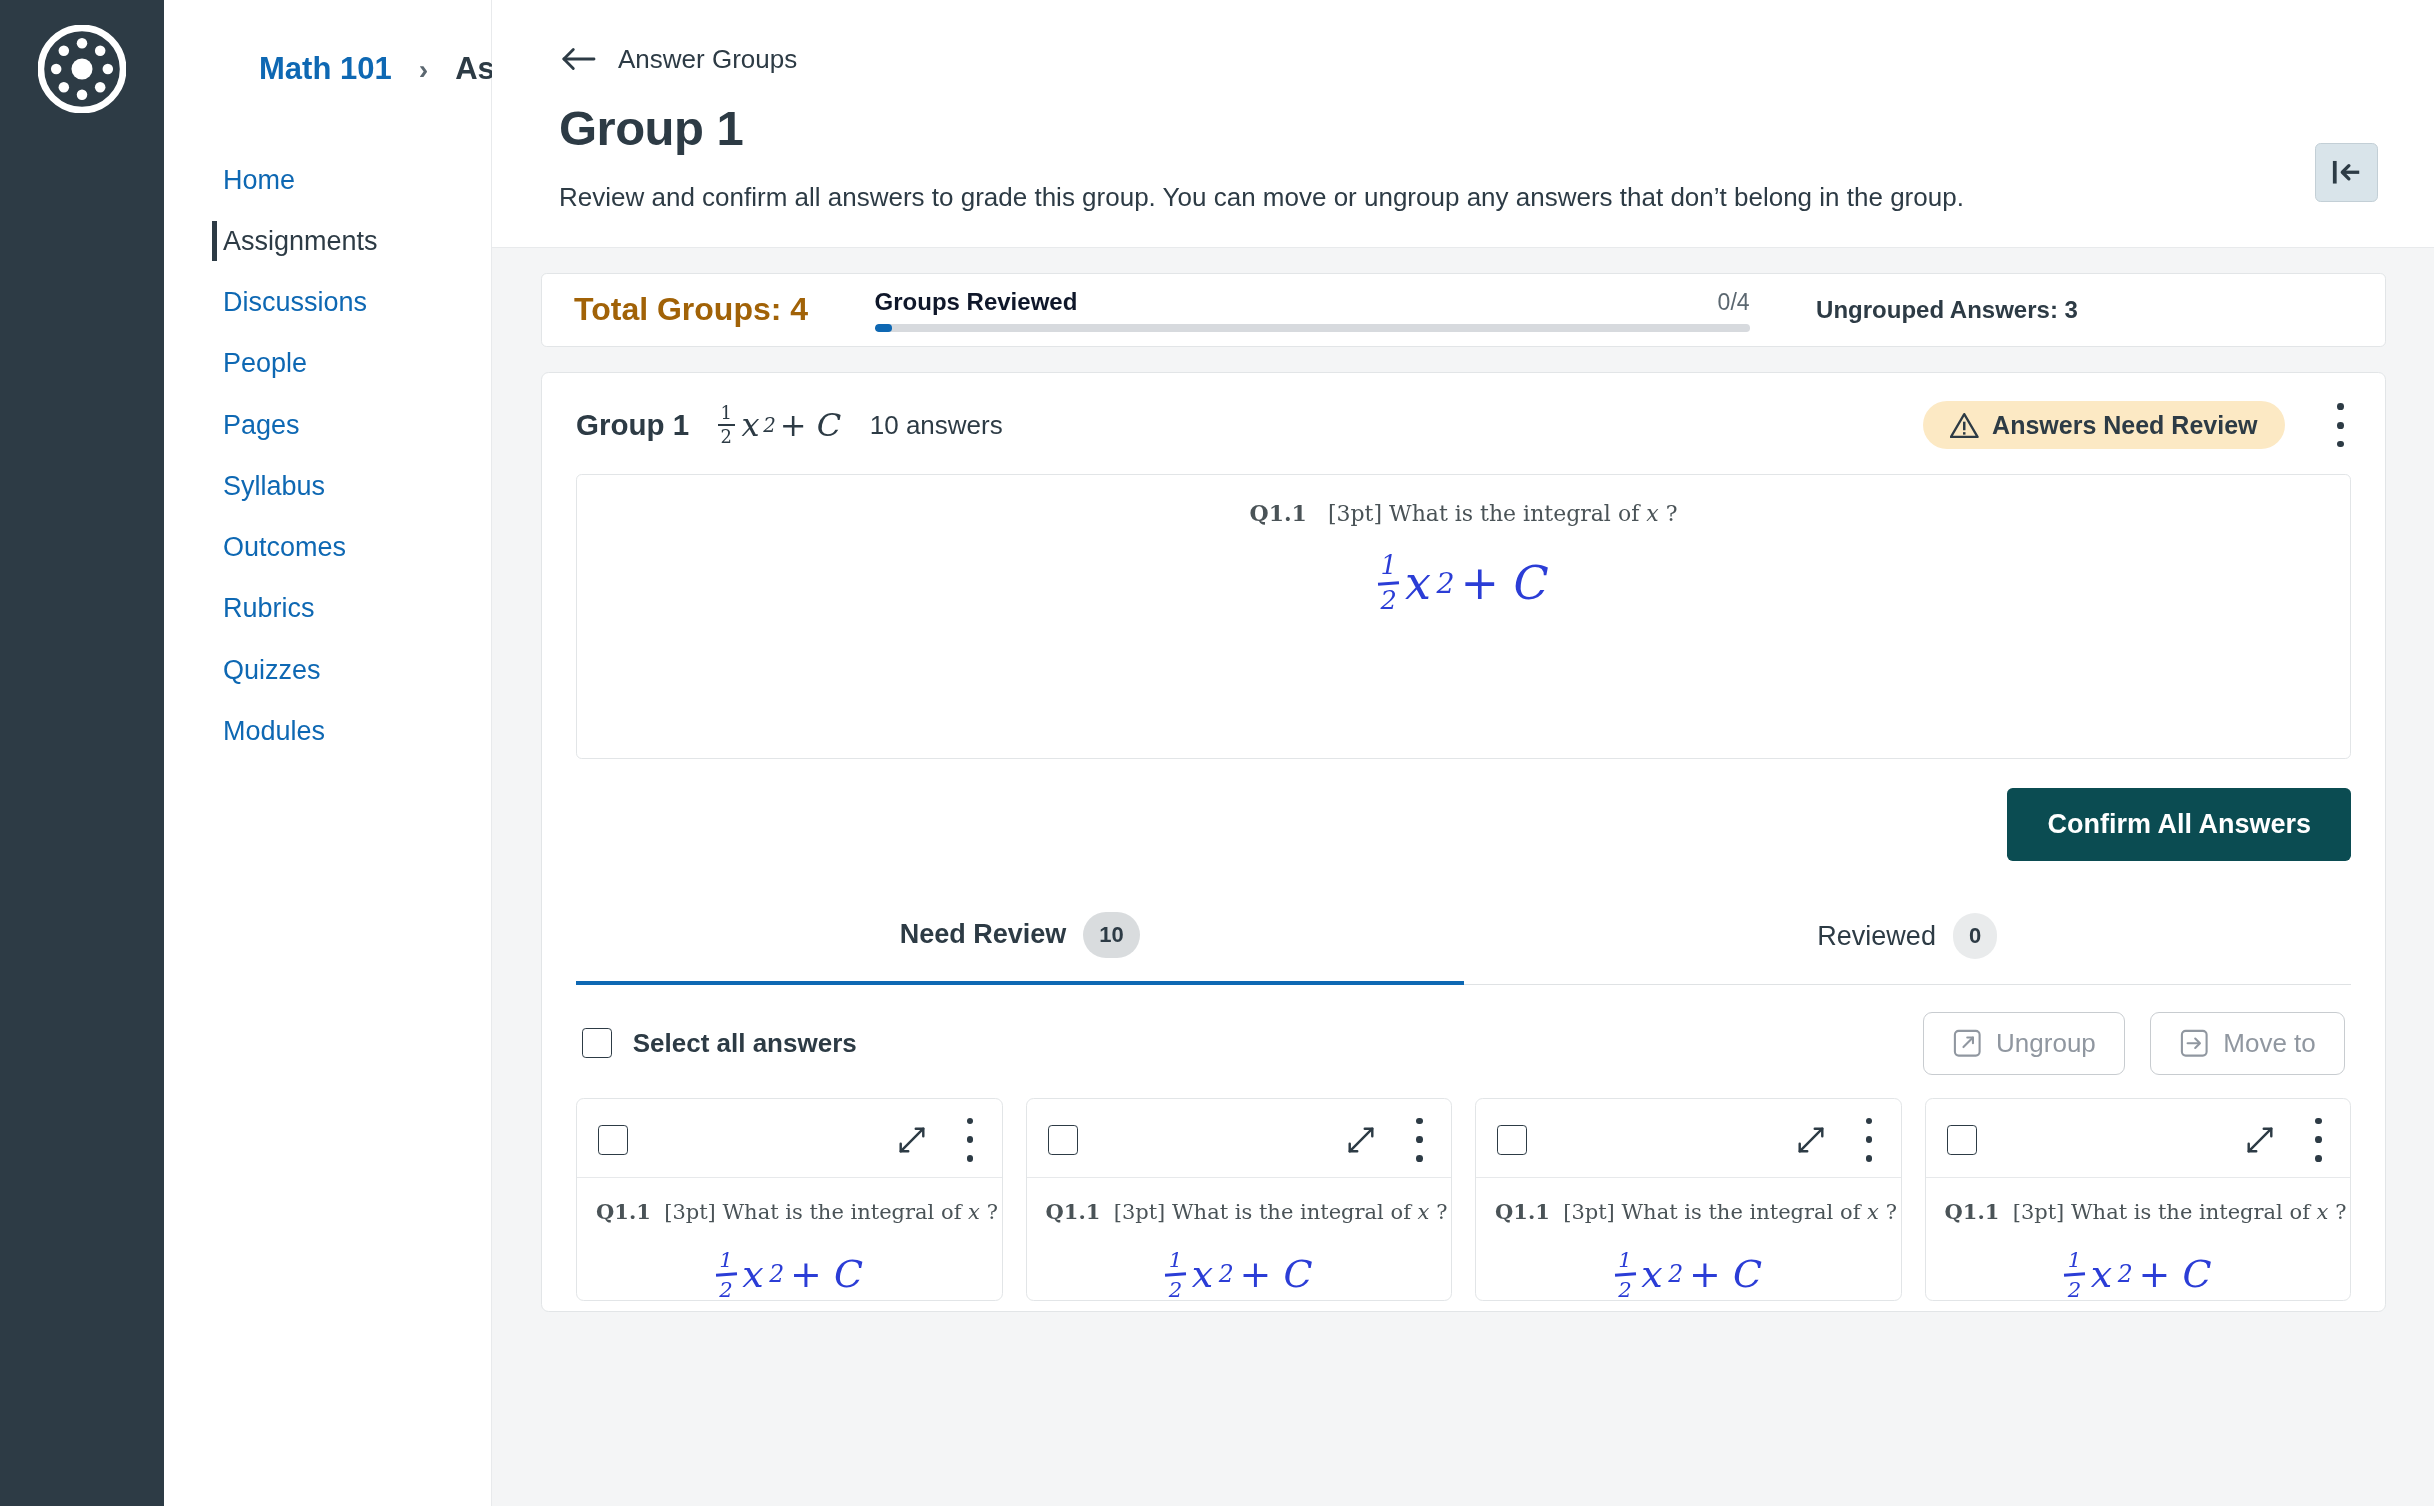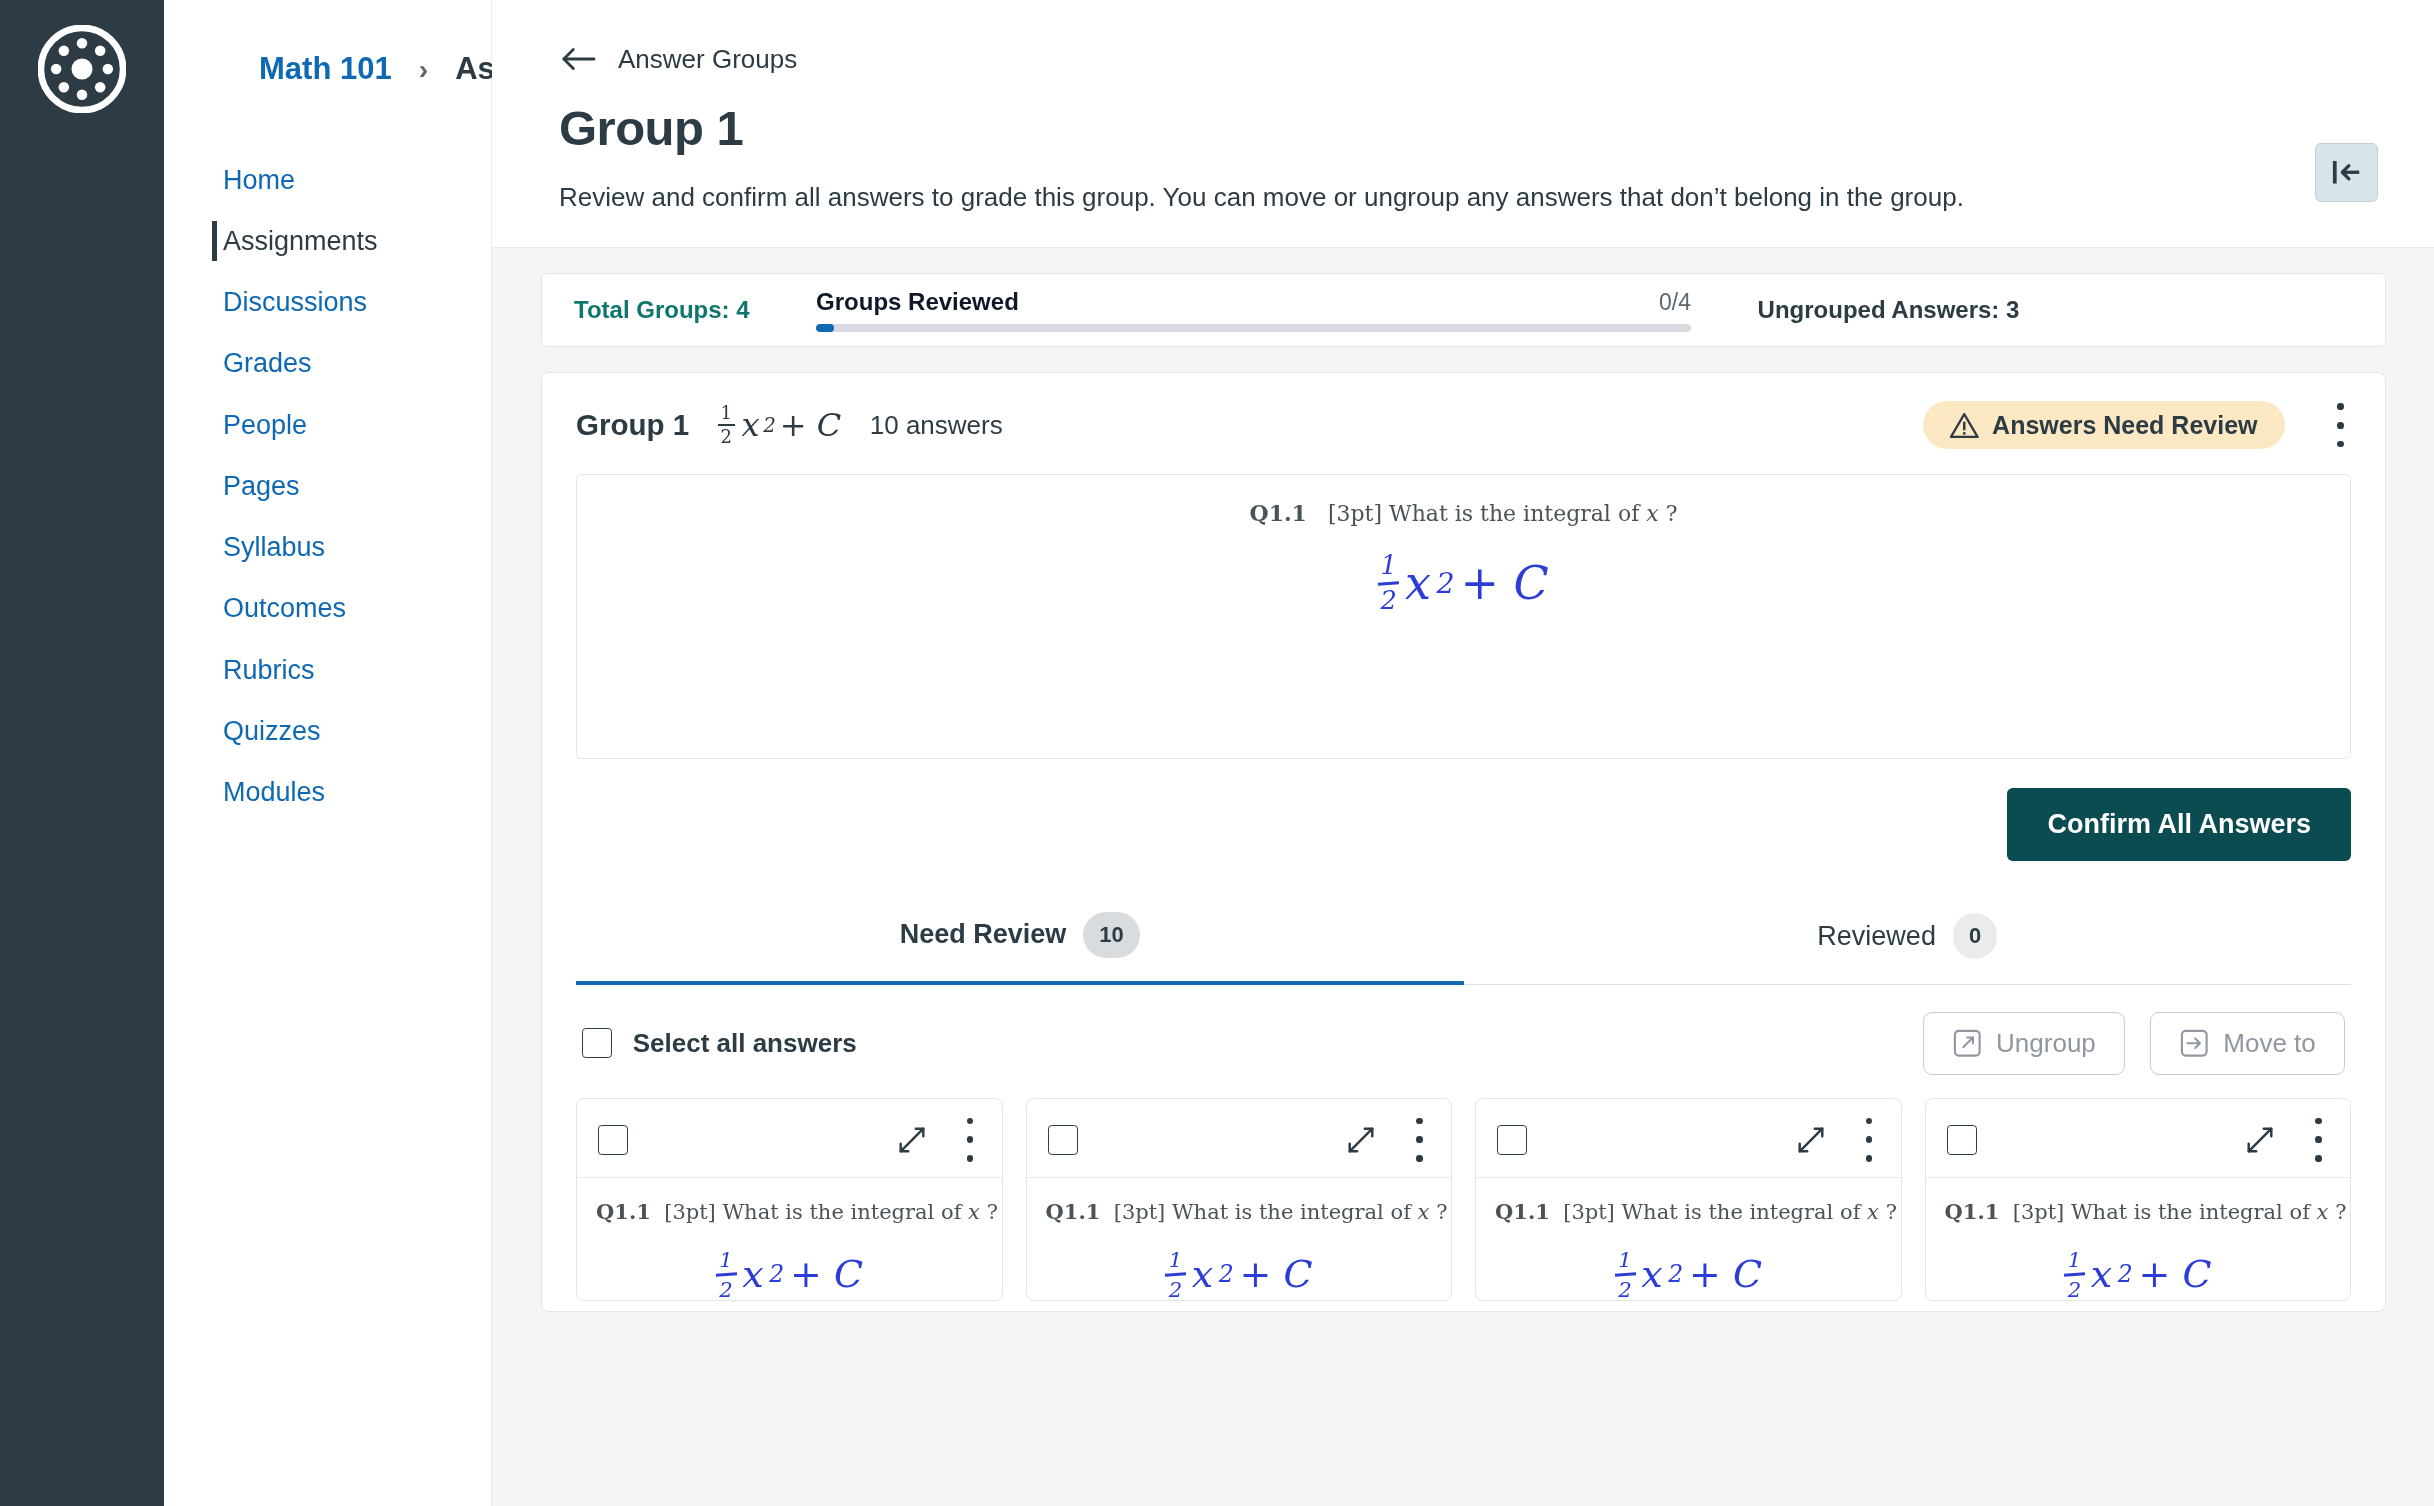--- a/index.html
+++ b/index.html
@@ -156,21 +156,21 @@
   .summary {
     background: #ffffff;
     border: 1px solid #e2e5e7;
     border-radius: 5.7px;
     height: 74px;
     display: flex;
     align-items: center;
     padding: 0 32px;
     gap: 28.5px;
   }
-  .summary-left { font-size: 24px; color: #0f766e; font-weight: bold; white-space: nowrap; }
+  .summary-left { font-size: 32px; color: #a16207; font-weight: bold; white-space: nowrap; }
   .summary-mid {
     flex: 1 1 auto;
     display: flex;
     flex-direction: column;
     justify-content: center;
     padding: 0 38px;
     max-width: 951px;
   }
   .prog-row { display: flex; align-items: baseline; justify-content: space-between; }
   .prog-label { font-size: 24px; color: #0f172a; font-weight: bold; }
@@ -398,21 +398,20 @@
       </div>
       <div class="crumb-link">Math 101</div>
       <div class="crumb-sep">›</div>
       <div class="crumb-current">Assignments</div>
     </div>
 
     <nav class="course-nav">
       <a class="nav-item">Home</a>
       <a class="nav-item active">Assignments</a>
       <a class="nav-item">Discussions</a>
-      <a class="nav-item">Grades</a>
       <a class="nav-item">People</a>
       <a class="nav-item">Pages</a>
       <a class="nav-item">Syllabus</a>
       <a class="nav-item">Outcomes</a>
       <a class="nav-item">Rubrics</a>
       <a class="nav-item">Quizzes</a>
       <a class="nav-item">Modules</a>
     </nav>
   </div>
 

